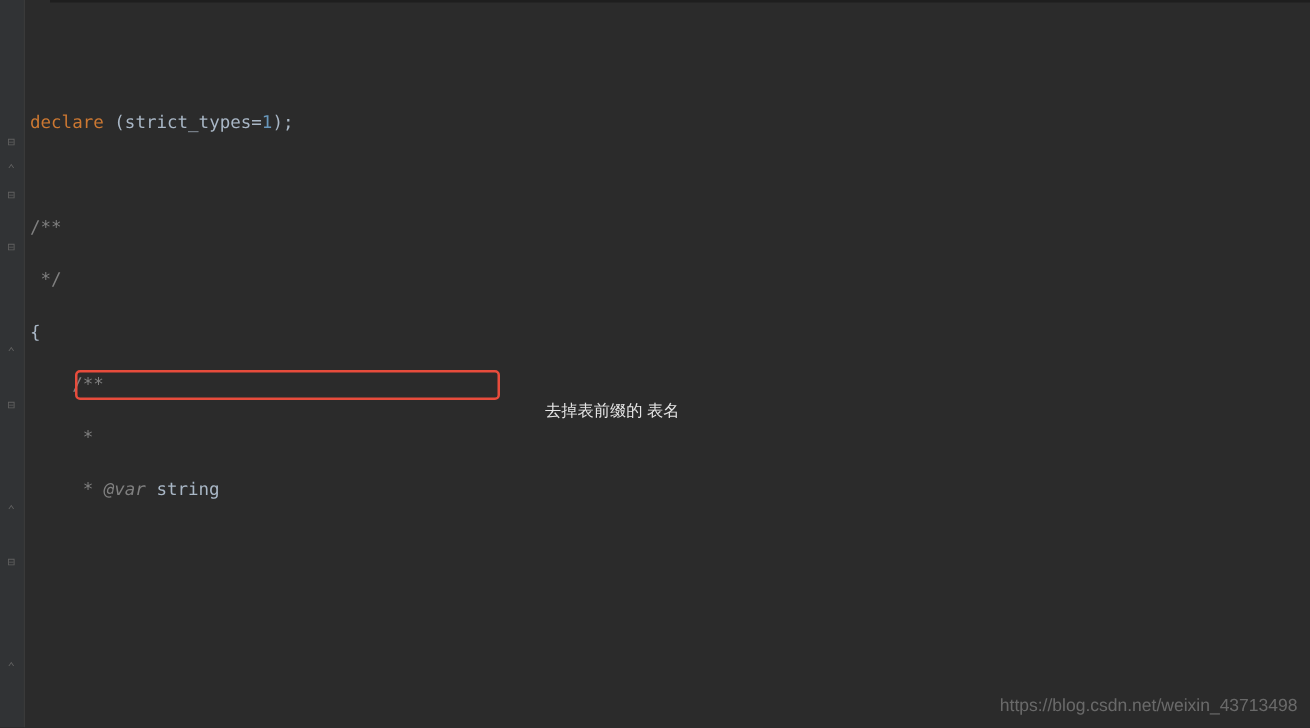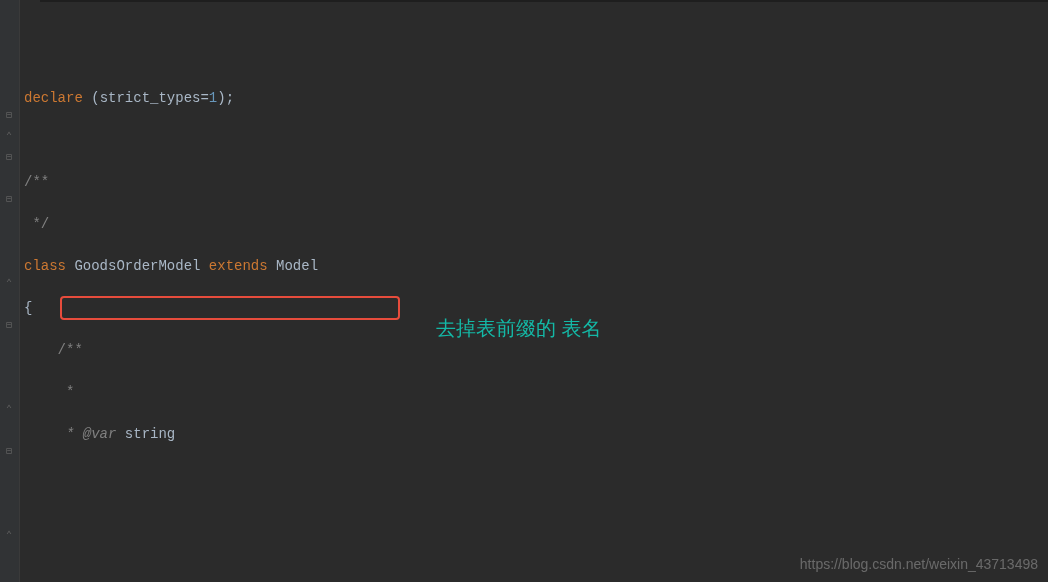--- a/index.html
+++ b/index.html
@@ -31,38 +31,38 @@
       color: #606060;
       cursor: pointer;
     }
     .code-area {
       flex: 1;
       padding: 4px 0 4px 4px;
       line-height: 21px;
       position: relative;
       white-space: pre;
     }
-    .line { height: 21px; font-family: Liberation Mono, monospace; }
+    .line { height: 21px; }
     .kw { color: #cc7832; }
     .num { color: #6897bb; }
     .type { color: #a9b7c6; }
     .comment { color: #808080; }
     .doctag { color: #808080; font-style: italic; }
     .cls { color: #a9b7c6; }
     .highlight-box {
       position: absolute;
       border: 2px solid #e74c3c;
       border-radius: 4px;
       pointer-events: none;
     }
     .annotation {
       position: absolute;
-      color: #14b8a6;
+      color: #e5e5e5;
       font-family: 'Microsoft YaHei', 'SimHei', sans-serif;
-      font-size: 20px;
+      font-size: 13px;
       pointer-events: none;
     }
     .watermark {
       position: absolute;
       bottom: 10px;
       right: 10px;
       color: rgba(200,200,200,0.4);
       font-family: Arial, sans-serif;
       font-size: 14px;
       pointer-events: none;
@@ -92,21 +92,20 @@
     <span class="fold-icon" style="top:445px">⊟</span>
     <span class="fold-icon" style="top:529px">⌃</span>
   </div>
   <div class="code-area">
     <div class="top-shadow"></div>
 <div class="line"></div>
 <div class="line"><span class="kw">declare</span><span> (</span><span class="type">strict_types</span><span>=</span><span class="num">1</span><span>);</span></div>
 <div class="line"></div>
 <div class="line"><span class="comment">/**</span></div>
 <div class="line"><span class="comment"> */</span></div>
-<div class="line"><span class="kw">class</span><span class="cls"> GoodsOrderModel </span><span class="kw">extends</span><span> Model</span></div>
 <div class="line"><span>{</span></div>
 <div class="line"><span class="comment">    /**</span></div>
 <div class="line"><span class="comment">     *</span></div>
 <div class="line"><span class="comment doctag">     * @var </span><span class="type">string</span></div>
 
 
 
 
 
 

